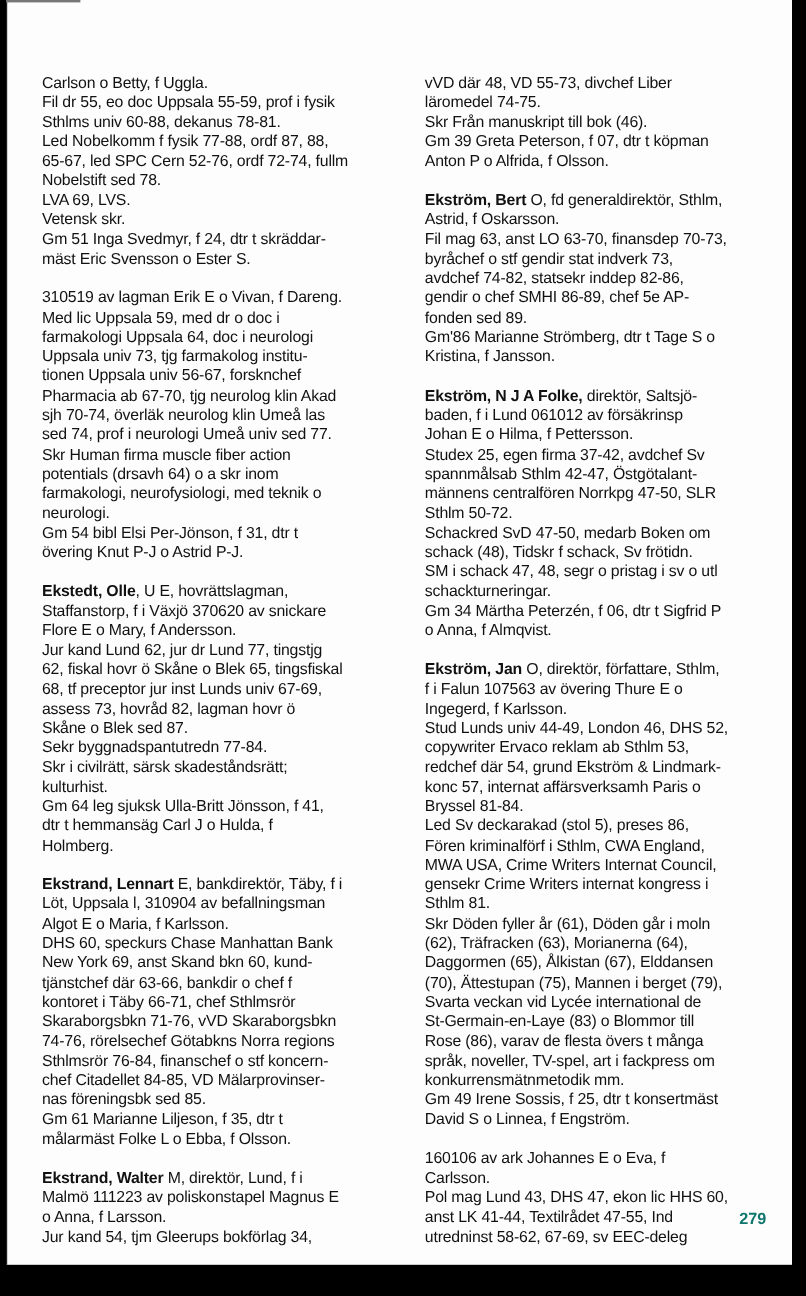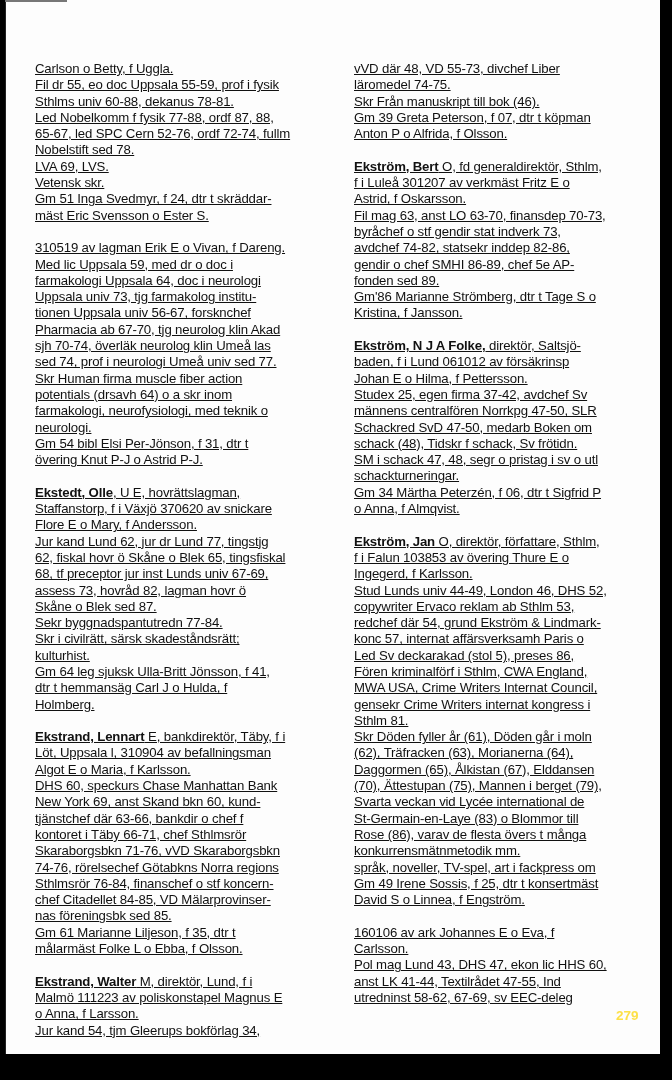--- a/index.html
+++ b/index.html
@@ -34,30 +34,30 @@
   .column {
     position: absolute;
     top: 61px;
     font-size: 13.2px;
     line-height: 16.3px;
     color: #111;
     letter-spacing: -0.15px;
   }
   .col-left { left: 35px; width: 300px; }
   .col-right { left: 354px; width: 300px; }
-  .entry { margin: 0 0 16.3px 0; text-decoration: underline; }
+  .entry { margin: 0 0 16.3px 0; }
   .line { white-space: nowrap; display: block; }
   .name { font-weight: bold; }
   .page-number {
     position: absolute;
     left: 616px;
     top: 1008px;
     font-size: 13.5px;
     font-weight: bold;
-    color: #fde047;
+    color: #0f766e;
   }
 </style>
 </head>
 <body>
 
 <div class="page"></div>
 <div class="topstrip"></div>
 
 <div class="column col-left">
 
@@ -138,67 +138,69 @@
   <div class="entry">
     <span class="line">vVD där 48, VD 55-73, divchef Liber</span>
     <span class="line">läromedel 74-75.</span>
     <span class="line">Skr Från manuskript till bok (46).</span>
     <span class="line">Gm 39 Greta Peterson, f 07, dtr t köpman</span>
     <span class="line">Anton P o Alfrida, f Olsson.</span>
   </div>
 
   <div class="entry">
     <span class="line"><span class="name">Ekström, Bert</span><span> O, fd generaldirektör, Sthlm,</span></span>
-    <span class="line">f i Luleå 301207 av verkmäst Fritz E o</span>
     <span class="line">Astrid, f Oskarsson.</span>
     <span class="line">Fil mag 63, anst LO 63-70, finansdep 70-73,</span>
     <span class="line">byråchef o stf gendir stat indverk 73,</span>
     <span class="line">avdchef 74-82, statsekr inddep 82-86,</span>
     <span class="line">gendir o chef SMHI 86-89, chef 5e AP-</span>
     <span class="line">fonden sed 89.</span>
     <span class="line">Gm'86 Marianne Strömberg, dtr t Tage S o</span>
     <span class="line">Kristina, f Jansson.</span>
   </div>
 
   <div class="entry">
     <span class="line"><span class="name">Ekström, N J A</span><span class="name"> Folke,</span><span> direktör, Saltsjö-</span></span>
     <span class="line">baden, f i Lund 061012 av försäkrinsp</span>
     <span class="line">Johan E o Hilma, f Pettersson.</span>
     <span class="line">Studex 25, egen firma 37-42, avdchef Sv</span>
+    <span class="line">spannmålsab Sthlm 42-47, Östgötalant-</span>
     <span class="line">männens centralfören Norrkpg 47-50, SLR</span>
+    <span class="line">Sthlm 50-72.</span>
     <span class="line">Schackred SvD 47-50, medarb Boken om</span>
     <span class="line">schack (48), Tidskr f schack, Sv frötidn.</span>
     <span class="line">SM i schack 47, 48, segr o pristag i sv o utl</span>
     <span class="line">schackturneringar.</span>
     <span class="line">Gm 34 Märtha Peterzén, f 06, dtr t Sigfrid P</span>
     <span class="line">o Anna, f Almqvist.</span>
   </div>
 
   <div class="entry">
     <span class="line"><span class="name">Ekström, Jan</span><span> O, direktör, författare, Sthlm,</span></span>
-    <span class="line">f i Falun 103853 av övering Thure E o</span>
+    <span class="line">f i Falun 107563 av övering Thure E o</span>
     <span class="line">Ingegerd, f Karlsson.</span>
     <span class="line">Stud Lunds univ 44-49, London 46, DHS 52,</span>
     <span class="line">copywriter Ervaco reklam ab Sthlm 53,</span>
     <span class="line">redchef där 54, grund Ekström &amp; Lindmark-</span>
     <span class="line">konc 57, internat affärsverksamh Paris o</span>
+    <span class="line">Bryssel 81-84.</span>
     <span class="line">Led Sv deckarakad (stol 5), preses 86,</span>
     <span class="line">Fören kriminalförf i Sthlm, CWA England,</span>
     <span class="line">MWA USA, Crime Writers Internat Council,</span>
     <span class="line">gensekr Crime Writers internat kongress i</span>
     <span class="line">Sthlm 81.</span>
     <span class="line">Skr Döden fyller år (61), Döden går i moln</span>
     <span class="line">(62), Träfracken (63), Morianerna (64),</span>
     <span class="line">Daggormen (65), Ålkistan (67), Elddansen</span>
     <span class="line">(70), Ättestupan (75), Mannen i berget (79),</span>
     <span class="line">Svarta veckan vid Lycée international de</span>
     <span class="line">St-Germain-en-Laye (83) o Blommor till</span>
     <span class="line">Rose (86), varav de flesta övers t många</span>
+    <span class="line">språk, noveller, TV-spel, art i fackpress om</span>
     <span class="line">konkurrensmätnmetodik mm.</span>
-    <span class="line">språk, noveller, TV-spel, art i fackpress om</span>
     <span class="line">Gm 49 Irene Sossis, f 25, dtr t konsertmäst</span>
     <span class="line">David S o Linnea, f Engström.</span>
   </div>
 
   <div class="entry">
     <span class="line">160106 av ark Johannes E o Eva, f</span>
     <span class="line">Carlsson.</span>
     <span class="line">Pol mag Lund 43, DHS 47, ekon lic HHS 60,</span>
     <span class="line">anst LK 41-44, Textilrådet 47-55, Ind</span>
     <span class="line">utredninst 58-62, 67-69, sv EEC-deleg</span>

